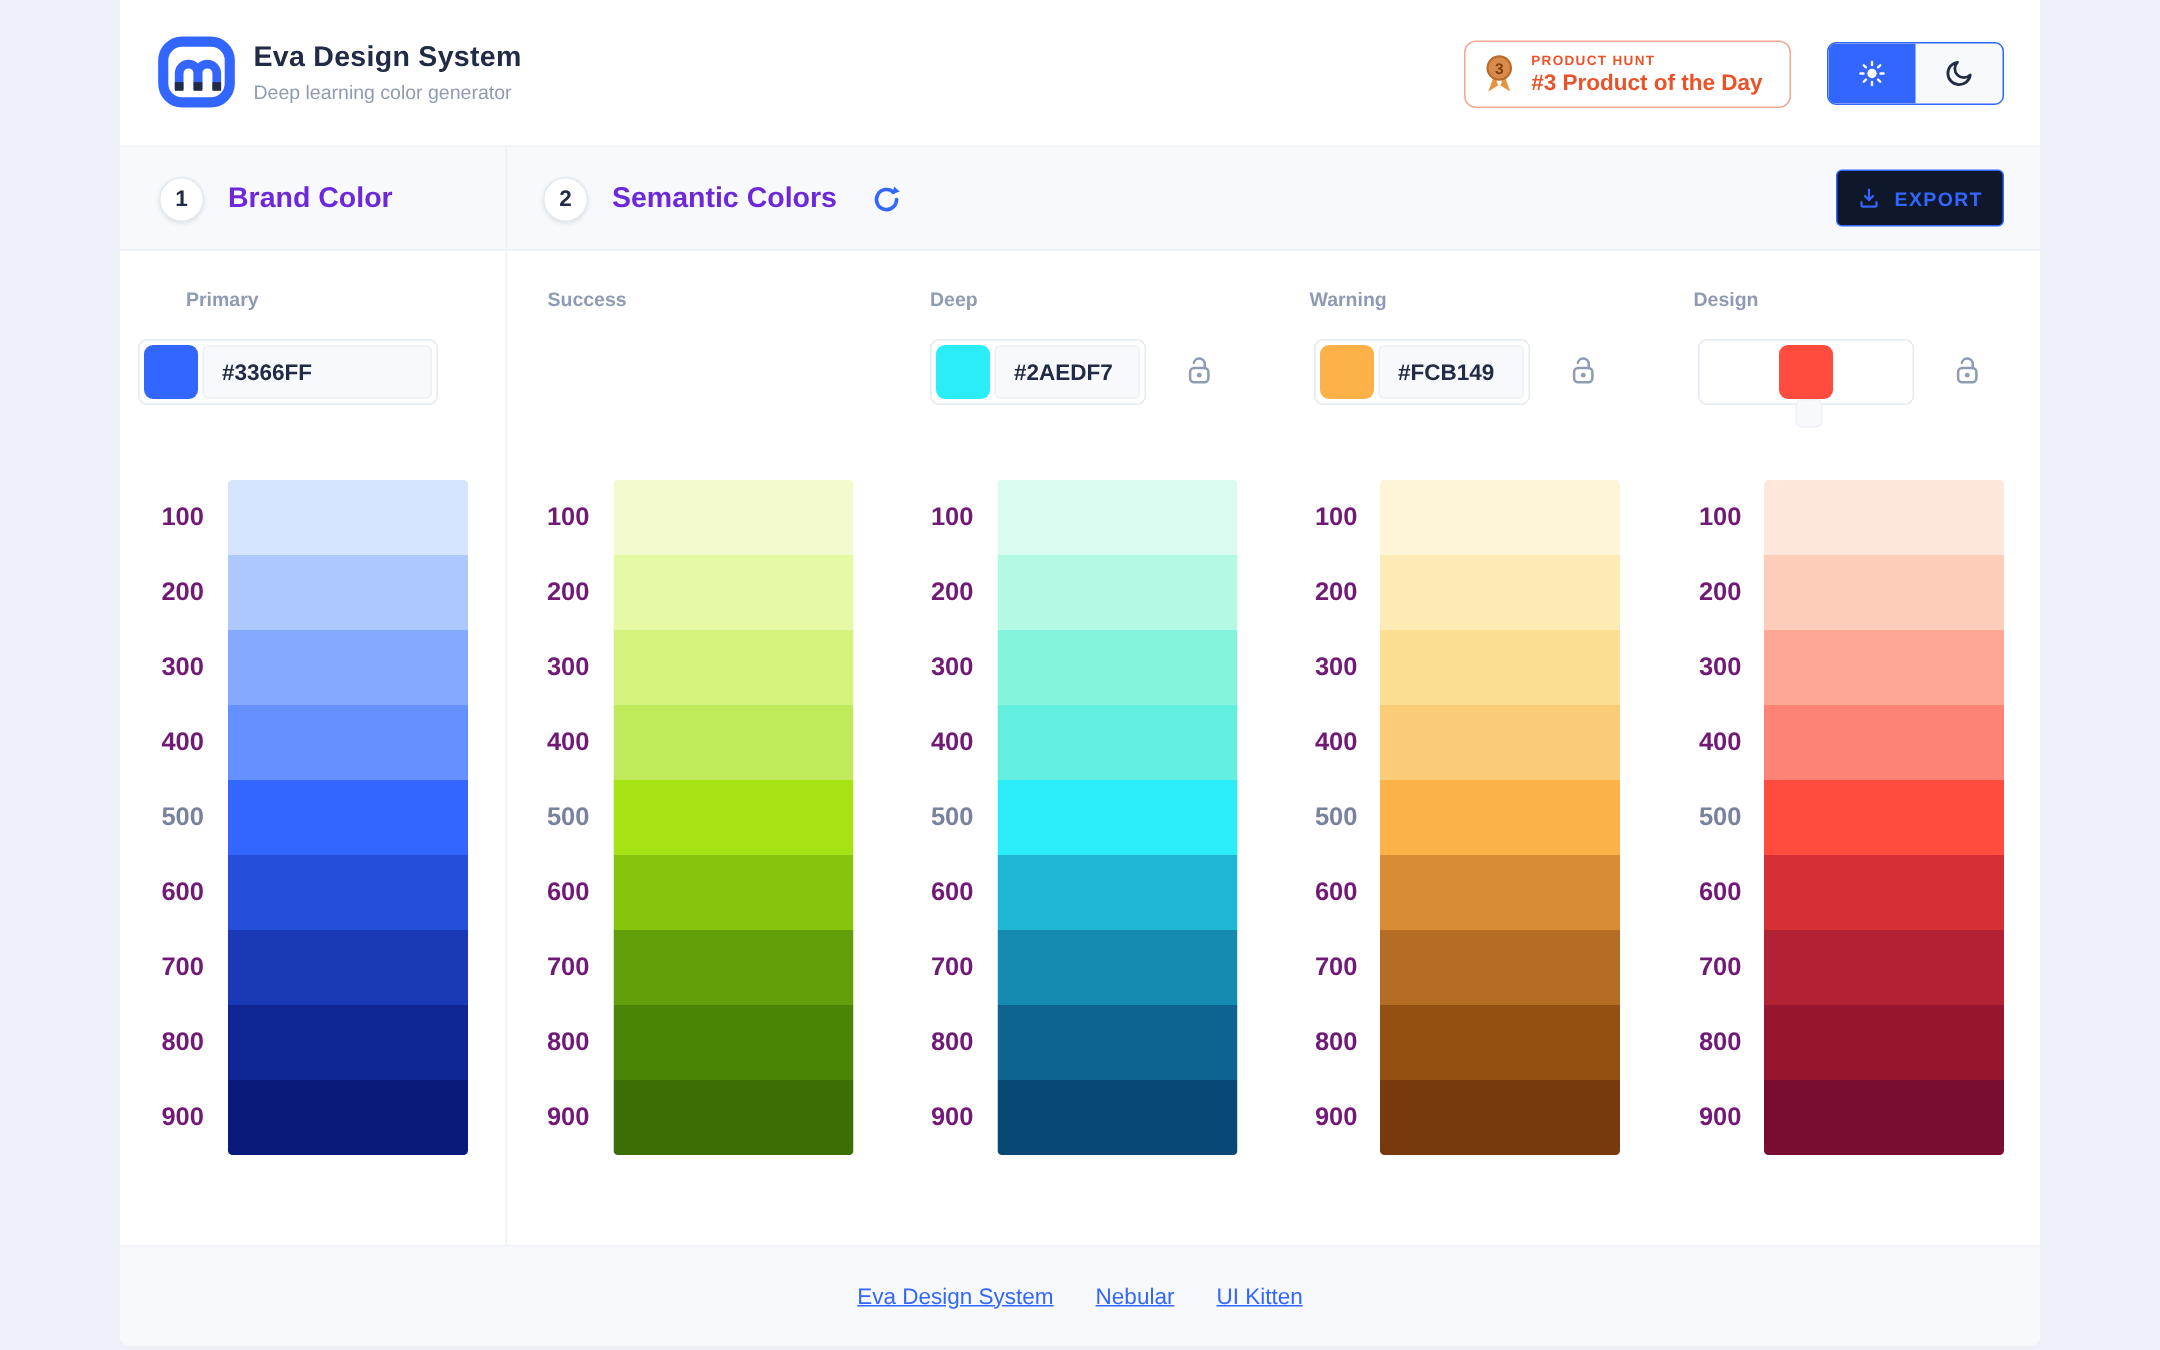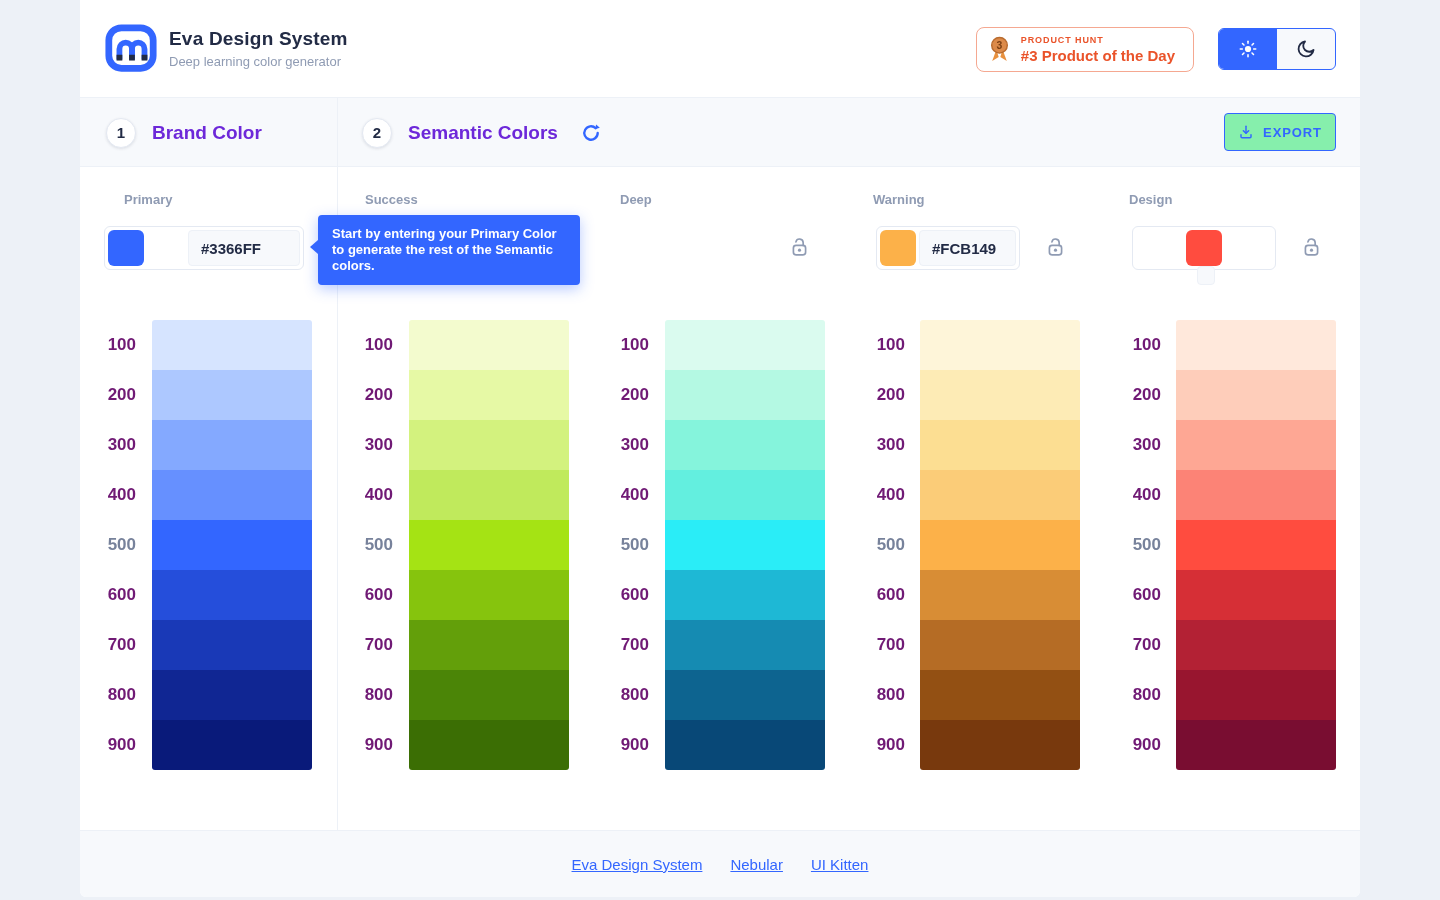--- a/index.html
+++ b/index.html
@@ -28,34 +28,34 @@
 
   
   .band { position:absolute; left:0; top:98px; width:100%; height:69px; background:#F7F9FC; border-bottom:1px solid #EDF1F7; }
   .step { position:absolute; top:0; height:69px; display:flex; align-items:center; gap:16px; }
   .step1 { left:26px; } .step2 { left:282px; }
   .step-circle { width:30px; height:30px; border-radius:50%; background:#fff; border:1px solid #E4E9F2;
                  box-shadow:0 1px 3px rgba(34,43,69,.12); display:flex; align-items:center; justify-content:center;
                  font-size:15px; font-weight:bold; color:#222B45; flex:none; }
   .step-title { font-size:19px; font-weight:bold; color:#6d28d9; }
   .refresh-btn { background:none; border:none; cursor:pointer; margin-left:4px; display:flex; align-items:center; padding:2px; }
-  .export-btn { position:absolute; right:24px; top:15px; width:112px; height:38px; background:#86efac;
+  .export-btn { position:absolute; right:24px; top:15px; width:112px; height:38px; background:#0f172a;
                 border:1.5px solid #3366FF; border-radius:4px; color:#3366FF; font-family:inherit;
                 font-size:13px; font-weight:bold; letter-spacing:.9px; display:flex; align-items:center;
                 justify-content:center; gap:9px; cursor:pointer; }
 
   .divider-v { position:absolute; left:257px; top:98px; width:1px; height:733px; background:#EDF1F7; }
 
   
   .group-label { position:absolute; top:192px; font-size:13px; font-weight:bold; color:#8F9BB3; }
   .gl-primary { left:44px; } .gl-success { left:285px; } .gl-info { left:540px; } .gl-warning { left:793px; } .gl-danger { left:1049px; }
 
   .color-input { position:absolute; top:226px; height:44px; background:#fff; border:1px solid #E4E9F2;
                  border-radius:6px; display:flex; align-items:center; padding:3px; }
-  .ci-primary { left:24px; width:200px;gap:41px; } .ci-info { left:540px; width:144px; }
+  .ci-primary { left:12px; width:200px; } .ci-info { left:540px; width:144px; }
   .ci-warning { left:796px; width:144px; } .ci-danger { left:1052px; width:144px;flex-direction:column; }
   .swatch-sq { width:36px; height:36px; border-radius:6px; flex:none; cursor:pointer; }
   .hex-input { flex:1; min-width:0; width:0; height:36px; margin-left:3px; background:#F7F9FC;
                border:1px solid #EDF1F7; border-radius:4px; font-family:inherit; font-size:15px;
                font-weight:bold; color:#222B45; padding:0 4px 0 12px; outline:none; }
 
   .lock-btn { position:absolute; top:237px; width:22px; height:22px; background:none; border:none; padding:0; cursor:pointer; }
   .lk-info { left:708px; } .lk-warning { left:964px; } .lk-danger { left:1220px; }
 
   .tooltip { position:absolute; left:238px; top:215px; width:262px; background:#3366FF; border-radius:4px;
@@ -169,20 +169,24 @@
   <div class="group-label gl-primary">Primary</div>
   <div class="group-label gl-success">Success</div>
   <div class="group-label gl-info">Deep</div>
   <div class="group-label gl-warning">Warning</div>
   <div class="group-label gl-danger">Design</div>
 
   <div class="color-input ci-primary">
     <div class="swatch-sq" style="background: rgb(51, 102, 255);"></div>
     <input class="hex-input" type="text" value="#3366FF" style="">
   </div>
+  <div class="color-input ci-info">
+    <div class="swatch-sq" style="background: rgb(42, 237, 247);"></div>
+    <input class="hex-input" type="text" value="#2AEDF7" style="">
+  </div>
   <div class="color-input ci-warning">
     <div class="swatch-sq" style="background: rgb(252, 177, 73);"></div>
     <input class="hex-input" type="text" value="#FCB149" style="">
   </div>
   <div class="color-input ci-danger">
     <div class="swatch-sq" style="background: rgb(255, 76, 63);"></div>
     <input class="hex-input" type="text" value="#FF4C3F" style="">
   </div>
 
   <button class="lock-btn lk-info">
@@ -200,21 +204,20 @@
     </svg>
   </button>
   <button class="lock-btn lk-danger">
     <svg width="19" height="21" viewBox="0 0 18 20">
       <path d="M12.5 8V5.4a3.5 3.5 0 0 0-6.9-.8" fill="none" stroke="#8F9BB3" stroke-width="1.6" stroke-linecap="round"></path>
       <rect x="3.2" y="8" width="11.6" height="9" rx="2.5" fill="none" stroke="#8F9BB3" stroke-width="1.6"></rect>
       <circle cx="9" cy="12.5" r="1.5" fill="#8F9BB3"></circle>
     </svg>
   </button>
 
-  <div class="tooltip">Start by entering your Primary Color to generate the rest of the Semantic colors.</div>
 
   <div class="shade-rail sr-primary">
       <div>100</div>
       <div>200</div>
       <div>300</div>
       <div>400</div>
       <div class="base">500</div>
       <div>600</div>
       <div>700</div>
       <div>800</div>

